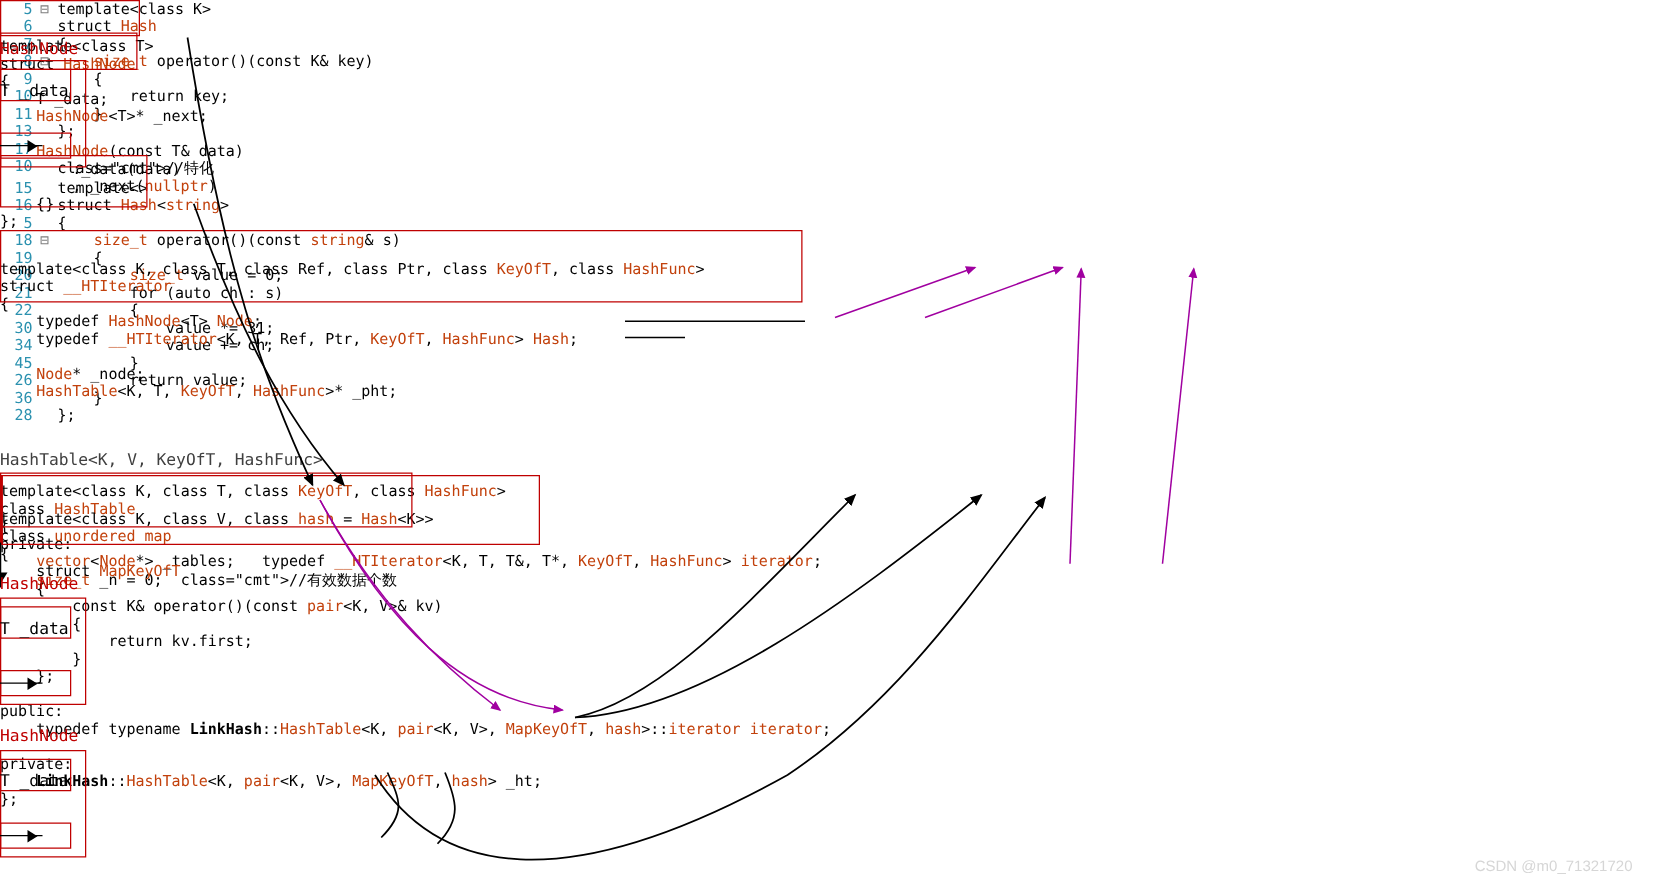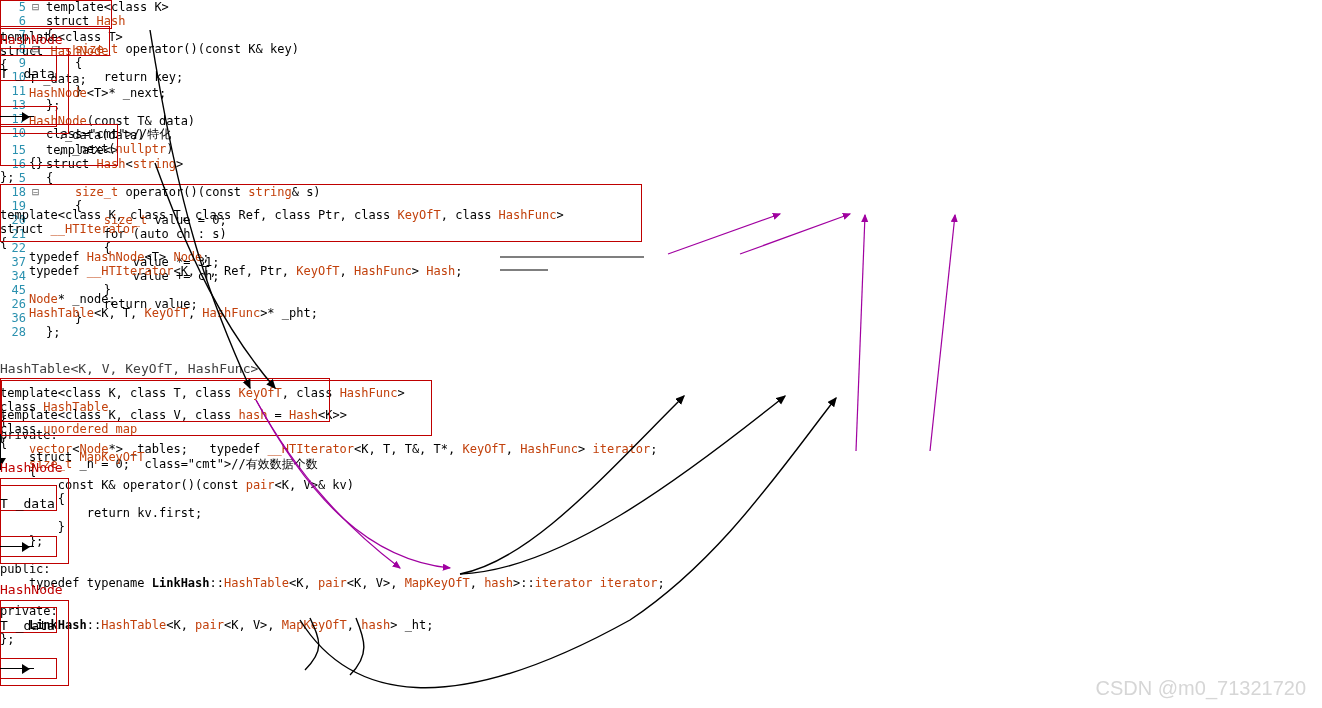--- a/index.html
+++ b/index.html
@@ -8,21 +8,21 @@
 .codeblk{position:absolute;white-space:pre}
 .kw{color:#000000}
 .typ{color:#c2410c}
 .redbox{position:absolute;border:1.3px solid #bf0000}
 .redthin{position:absolute;border:1px solid #bf0000}
 .ptr-arrow{position:absolute;height:0;border-top:1.5px solid #000}
 .ptr-arrow:after{content:"";position:absolute;right:-1px;top:-5px;border:5px solid transparent;border-left:8px solid #000}
 .vert{position:absolute;width:0;border-left:1.5px solid #000}
 .vert:after{content:"";position:absolute;left:-5px;bottom:-1px;border:5px solid transparent;border-top:8px solid #000}
 .lbl{position:absolute;color:#bf0000;font-size:13px}
-.watermark{position:absolute;right:16px;bottom:8px;color:#d6d6d6;font-size:20px;font-family:Arial,sans-serif}
+.watermark{position:absolute;right:16px;bottom:8px;color:#d6d6d6;font-size:12px;font-family:Arial,sans-serif}
 svg.conn{position:absolute;left:0;top:0;width:1322px;height:708px;pointer-events:none}
 </style>
 </head>
 <body>
 
 <div id="cb1" class="codeblk" style="left:0;top:0"><span class="lineno">5</span><span class="gut">⊟</span><span class="kw">template</span>&lt;<span class="kw">class</span> K&gt;
 <span class="lineno">6</span><span class="gut"> </span><span class="kw">struct</span> <span class="typ">Hash</span>
 <span class="lineno">7</span><span class="gut"> </span>{
 <span class="lineno">8</span><span class="gut">⊟</span>    <span class="typ">size_t</span> operator()(<span class="kw">const</span> K&amp; key)
 <span class="lineno">9</span><span class="gut"> </span>    {
@@ -32,21 +32,21 @@
 <span class="lineno">17</span><span class="gut"> </span>
 <span class="lineno">10</span><span class="gut"> </span><span <span="" class="kw">class</span>="cmt"&gt;//特化
 <span class="lineno">15</span><span class="gut"> </span><span class="kw">template</span>&lt;&gt;
 <span class="lineno">16</span><span class="gut"> </span><span class="kw">struct</span> <span class="typ">Hash</span>&lt;<span class="typ">string</span>&gt;
 <span class="lineno">5</span><span class="gut"> </span>{
 <span class="lineno">18</span><span class="gut">⊟</span>    <span class="typ">size_t</span> operator()(<span class="kw">const</span> <span class="typ">string</span>&amp; s)
 <span class="lineno">19</span><span class="gut"> </span>    {
 <span class="lineno">20</span><span class="gut"> </span>        <span class="typ">size_t</span> value = 0;
 <span class="lineno">21</span><span class="gut"> </span>        <span class="kw">for</span> (<span class="kw">auto</span> ch : s)
 <span class="lineno">22</span><span class="gut"> </span>        {
-<span class="lineno">37</span><span class="gut"> </span>            value *= 31;
+<span class="lineno">30</span><span class="gut"> </span>            value *= 31;
 <span class="lineno">34</span><span class="gut"> </span>            value += ch;
 <span class="lineno">45</span><span class="gut"> </span>        }
 <span class="lineno">26</span><span class="gut"> </span>        <span class="kw">return</span> value;
 <span class="lineno">36</span><span class="gut"> </span>    }
 <span class="lineno">28</span><span class="gut"> </span>};</div>
 
 <div id="cb2" class="codeblk" style="left:338;top:30px"><span class="kw">template</span>&lt;<span class="kw">class</span> T&gt;
 <span class="kw">struct</span> <span class="typ">HashNode</span>
 {
     T _data;

